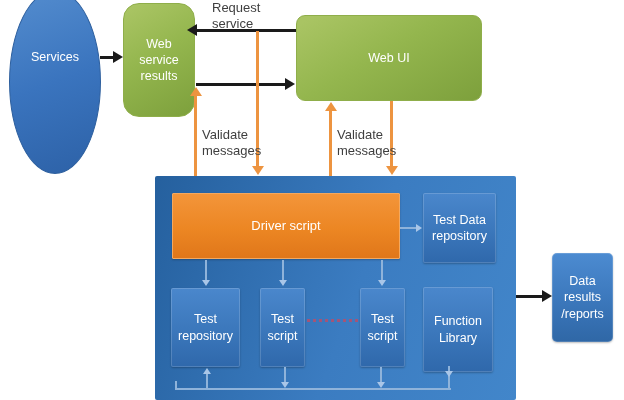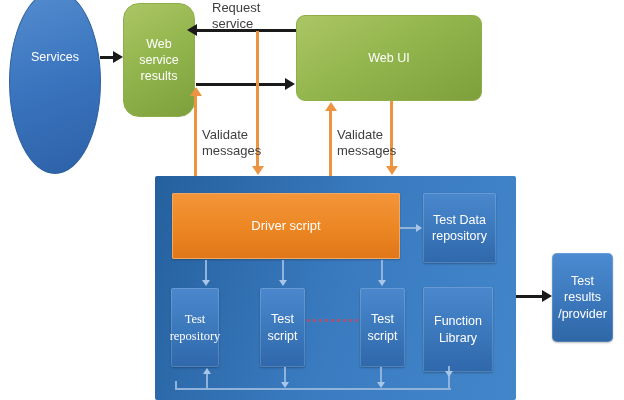--- a/index.html
+++ b/index.html
@@ -105,21 +105,21 @@
   <div class="cline" style="left:400px;top:227px;width:16px;height:2px;"></div>
   <div class="tri cah-right" style="left:416px;top:224px;"></div>
 
   <div class="cline" style="left:205px;top:260px;width:2px;height:20px;"></div>
   <div class="tri cah-down" style="left:202px;top:280px;"></div>
   <div class="cline" style="left:282px;top:260px;width:2px;height:20px;"></div>
   <div class="tri cah-down" style="left:279px;top:280px;"></div>
   <div class="cline" style="left:381px;top:260px;width:2px;height:20px;"></div>
   <div class="tri cah-down" style="left:378px;top:280px;"></div>
 
-  <div class="node bluebox" style="left:171px;top:288px;width:48px;height:79px;padding:0 4px;font-family:Liberation Serif, serif;">
+  <div class="node bluebox" style="left:171px;top:288px;width:69px;height:79px;padding:0 4px;">
     <span>Test repository</span>
   </div>
   <div class="node bluebox" style="left:260px;top:288px;width:45px;height:79px;padding:0 4px;">
     <span>Test script</span>
   </div>
   <div class="node bluebox" style="left:360px;top:288px;width:45px;height:79px;padding:0 4px;">
     <span>Test script</span>
   </div>
   <div class="node bluebox" style="left:423px;top:287px;width:70px;height:85px;padding:0 5px;">
     <span>Function Library</span>
@@ -135,16 +135,16 @@
   <div class="tri cah-down" style="left:281px;top:382px;"></div>
   <div class="cline" style="left:380px;top:367px;width:2px;height:16px;"></div>
   <div class="tri cah-down" style="left:377px;top:382px;"></div>
   <div class="cline" style="left:448px;top:366px;width:2px;height:23px;"></div>
   <div class="tri cah-down" style="left:445px;top:371px;"></div>
 
   <div class="line" style="left:516px;top:295px;width:26px;height:3px;"></div>
   <div class="tri ah-right" style="left:542px;top:290px;"></div>
 
   <div class="node bluebox" style="left:552px;top:253px;width:61px;height:89px;border-radius:5px;padding:0 6px;background:linear-gradient(180deg,#4c8bd1 0%,#3b77bb 55%,#2f67a6 100%);">
-    <span>Test results /provider</span>
+    <span>Data results /reports</span>
   </div>
 
 </div>
 
 </body></html>

